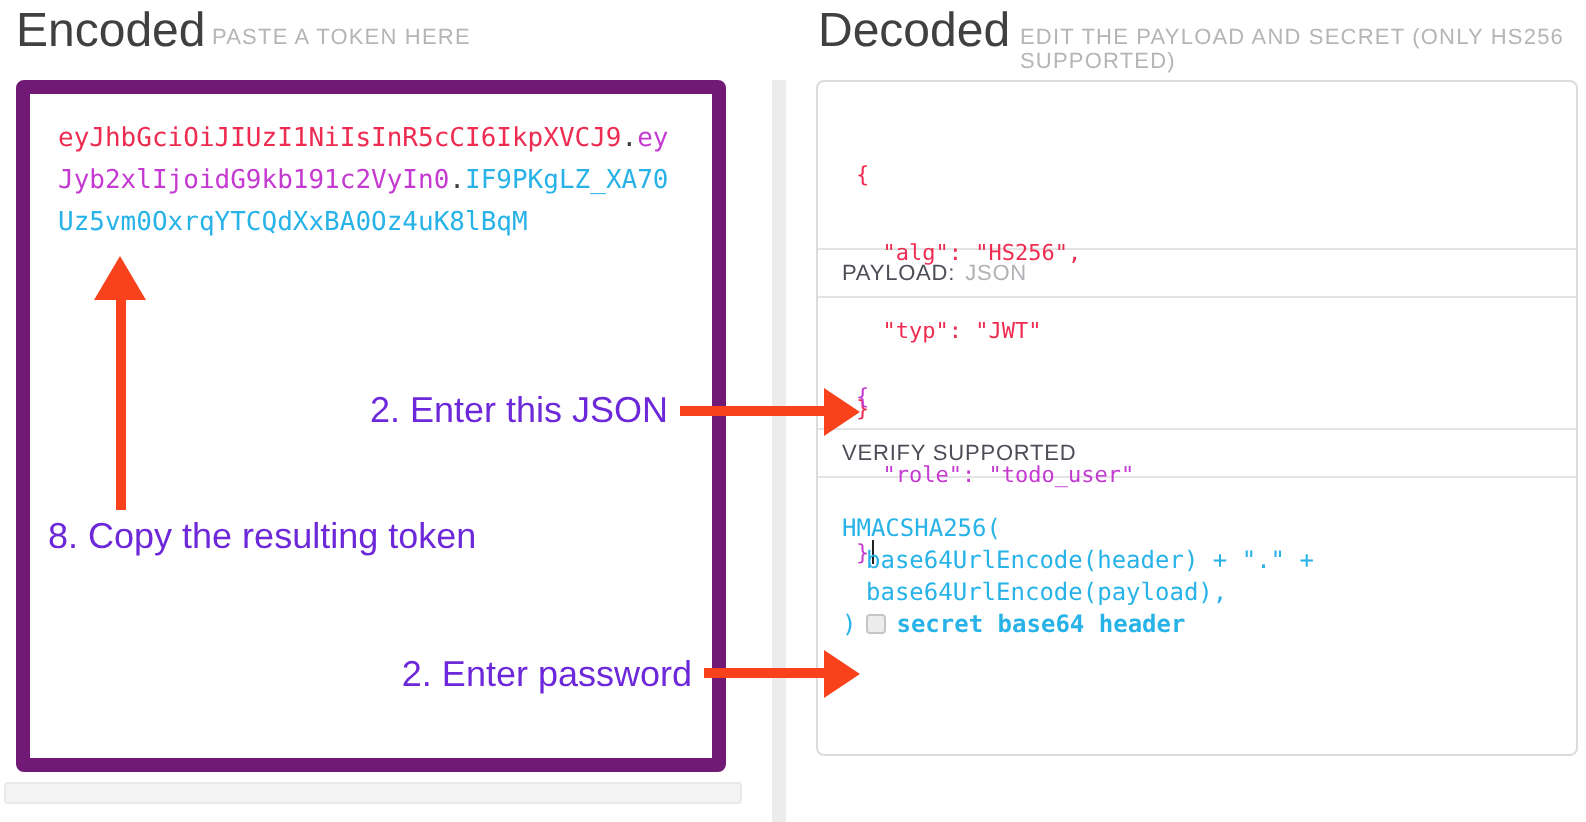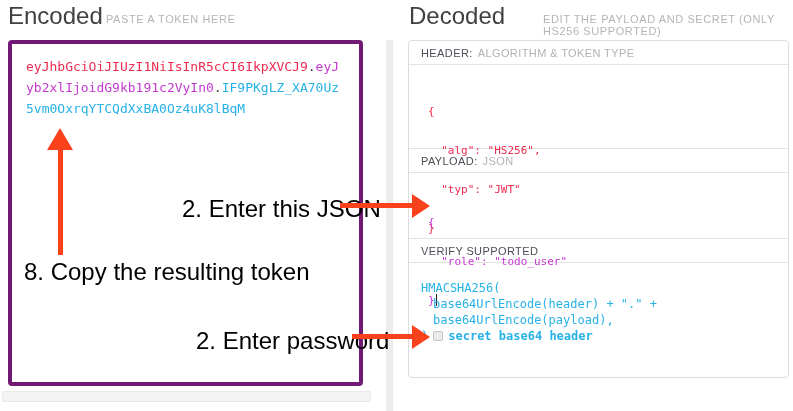--- a/index.html
+++ b/index.html
@@ -6,21 +6,21 @@
   *{box-sizing:border-box;}
   .page{position:relative;width:793px;height:411px;background:#fff;overflow:hidden;
         font-family:"Liberation Sans",sans-serif;}
 
   
   .col-title{position:absolute;font-size:24px;font-weight:400;color:#404040;}
   .col-subtitle{position:absolute;font-size:11px;color:#b5b5b8;letter-spacing:.6px;}
 
   
   .token-box{position:absolute;left:8px;top:40px;width:355px;height:346px;
-             border:4px solid #701a75;border-radius:4px;background:#fff;
+             border:7px solid #701a75;border-radius:4px;background:#fff;
              padding:12px 14px;font-family:"DejaVu Sans Mono",monospace;
              font-size:13px;line-height:21px;word-break:break-all;}
   .tk-h{color:#ee2b50;}
   .tk-p{color:#c43ad1;}
   .tk-s{color:#27b2e8;}
   .tk-dot{color:#3c3c3c;}
 
   .vscroll{position:absolute;left:386px;top:40px;width:7px;height:371px;background:#ececec;}
   .hscroll{position:absolute;left:2px;top:391px;width:369px;height:11px;
            background:#f4f4f4;border:1px solid #e9e9e9;border-radius:2px;}
@@ -43,21 +43,21 @@
   .secret-input{display:block;margin:3px 0 3px 12px;width:128px;height:18px;
                 border:1px solid #cbcbcb;border-radius:3px;background:#fff;
                 font-family:"DejaVu Sans Mono",monospace;font-size:12px;color:#27b2e8;
                 padding:0 5px;outline:none;}
   .close-row{display:flex;align-items:center;gap:5px;font-family:"DejaVu Sans Mono",monospace;}
   .checkbox{width:10px;height:10px;background:#ececec;border:1px solid #c6c6c6;
             border-radius:2px;display:inline-block;}
   .cb-label{font-weight:bold;}
 
   
-  .ann-text{position:absolute;color:#000000;font-size:24px;white-space:nowrap;}
+  .ann-text{position:absolute;color:#6d28d9;font-size:18px;white-space:nowrap;}
   .shaft-h{position:absolute;height:5px;background:#f9421c;}
   .head-right{position:absolute;width:0;height:0;border-top:12px solid transparent;
               border-bottom:12px solid transparent;border-left:18px solid #f9421c;}
   .shaft-v{position:absolute;width:5px;background:#f9421c;}
   .head-up{position:absolute;width:0;height:0;border-left:13px solid transparent;
            border-right:13px solid transparent;border-bottom:22px solid #f9421c;}
   .ta-right{text-align:right;}
 </style>
 </head>
 <body>
@@ -68,28 +68,24 @@
   <div class="col-subtitle" style="left:106px;top:13px;">PASTE A TOKEN HERE</div>
 
   <div class="token-box">
     <span class="tk-h">eyJhbGciOiJIUzI1NiIsInR5cCI6IkpXVCJ9</span><span class="tk-dot">.</span><span class="tk-p">eyJyb2xlIjoidG9kb191c2VyIn0</span><span class="tk-dot">.</span><span class="tk-s">IF9PKgLZ_XA70Uz5vm0OxrqYTCQdXxBA0Oz4uK8lBqM</span>
   </div>
 
   <div class="vscroll"></div>
   <div class="hscroll"></div>
 
   <div class="col-title" style="left:409px;top:2px;">Decoded</div>
-  <div class="col-subtitle" style="left:510px;top:13px;margin-left:33px;">EDIT THE PAYLOAD AND SECRET (ONLY HS256 SUPPORTED)</div>
+  <div class="col-subtitle" style="left:510px;top:13px;">EDIT THE PAYLOAD AND SECRET (ONLY HS256 SUPPORTED)</div>
 
   <div class="panel">
 
-    <div class="row section-label">
-      <span>HEADER:</span>
-      <span class="sub">ALGORITHM &amp; TOKEN TYPE</span>
-    </div>
 
     <div class="row hdr-area code">
       <div>{</div>
       <div>  "alg": "HS256",</div>
       <div>  "typ": "JWT"</div>
       <div>}</div>
     </div>
 
     <div class="row section-label">
       <span>PAYLOAD:</span>

